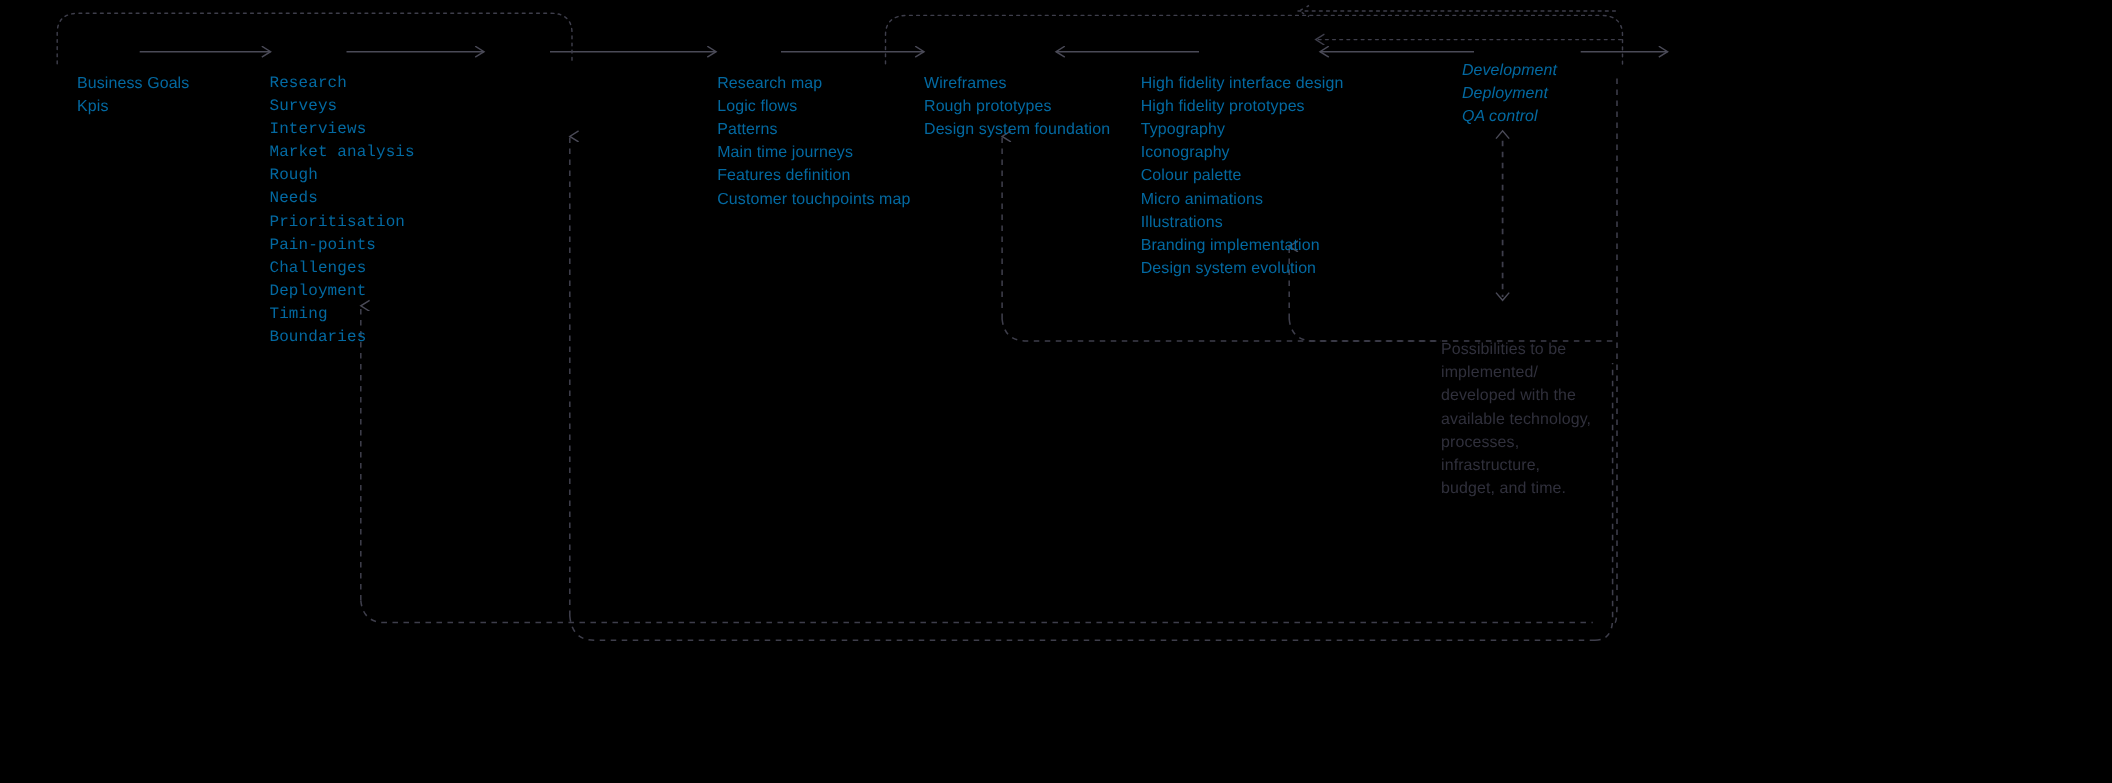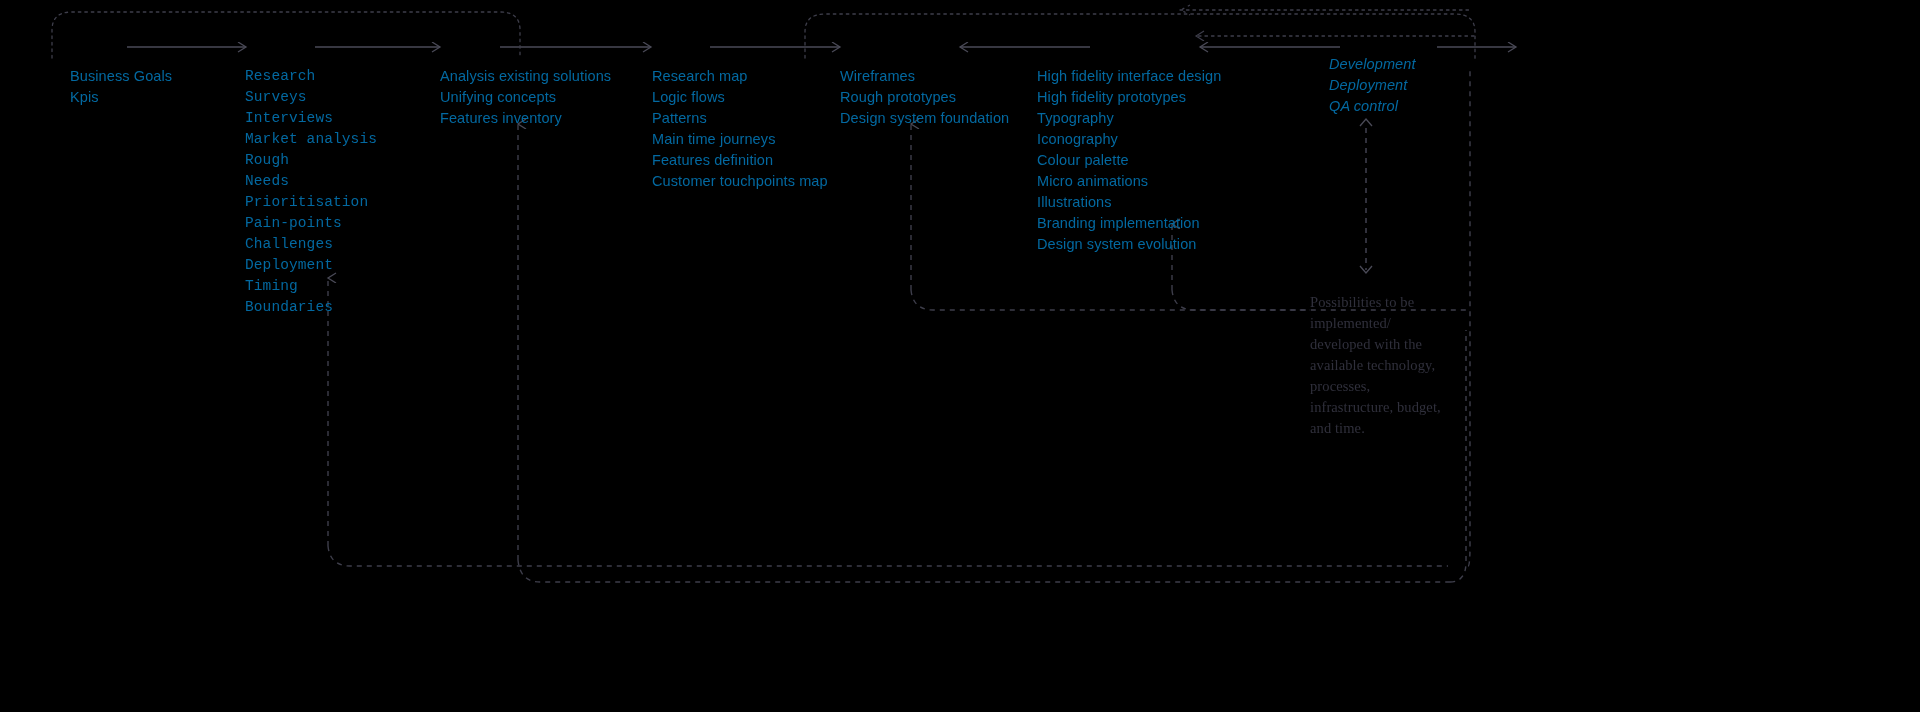--- a/index.html
+++ b/index.html
@@ -128,25 +128,20 @@
     <span class="item">Rough</span>
     <span class="item">Needs</span>
     <span class="item">Prioritisation</span>
     <span class="item">Pain-points</span>
     <span class="item">Challenges</span>
     <span class="item">Deployment</span>
     <span class="item">Timing</span>
     <span class="item">Boundaries</span>
   </div>
 
-  <div class="column" style="left:440px; top:66px;">
-    <span class="item">Analysis existing solutions</span>
-    <span class="item">Unifying concepts</span>
-    <span class="item">Features inventory</span>
-  </div>
 
   <div class="column" style="left:652px; top:66px;">
     <span class="item">Research map</span>
     <span class="item">Logic flows</span>
     <span class="item">Patterns</span>
     <span class="item">Main time journeys</span>
     <span class="item">Features definition</span>
     <span class="item">Customer touchpoints map</span>
   </div>
 
@@ -167,15 +162,15 @@
     <span class="item">Branding implementation</span>
     <span class="item">Design system evolution</span>
   </div>
 
   <div class="column" style="left:1329px; top:54px;font-style:italic;">
     <span class="item">Development</span>
     <span class="item">Deployment</span>
     <span class="item">QA control</span>
   </div>
 
-  <div class="note" style="left:1310px; top:292px;font-family:Liberation Serif, serif;">Possibilities to be implemented/ developed with the available technology, processes, infrastructure, budget, and time.</div>
+  <div class="note" style="left:1310px; top:308px;">Possibilities to be implemented/ developed with the available technology, processes, infrastructure, budget, and time.</div>
 
 </div>
 
 </body></html>

